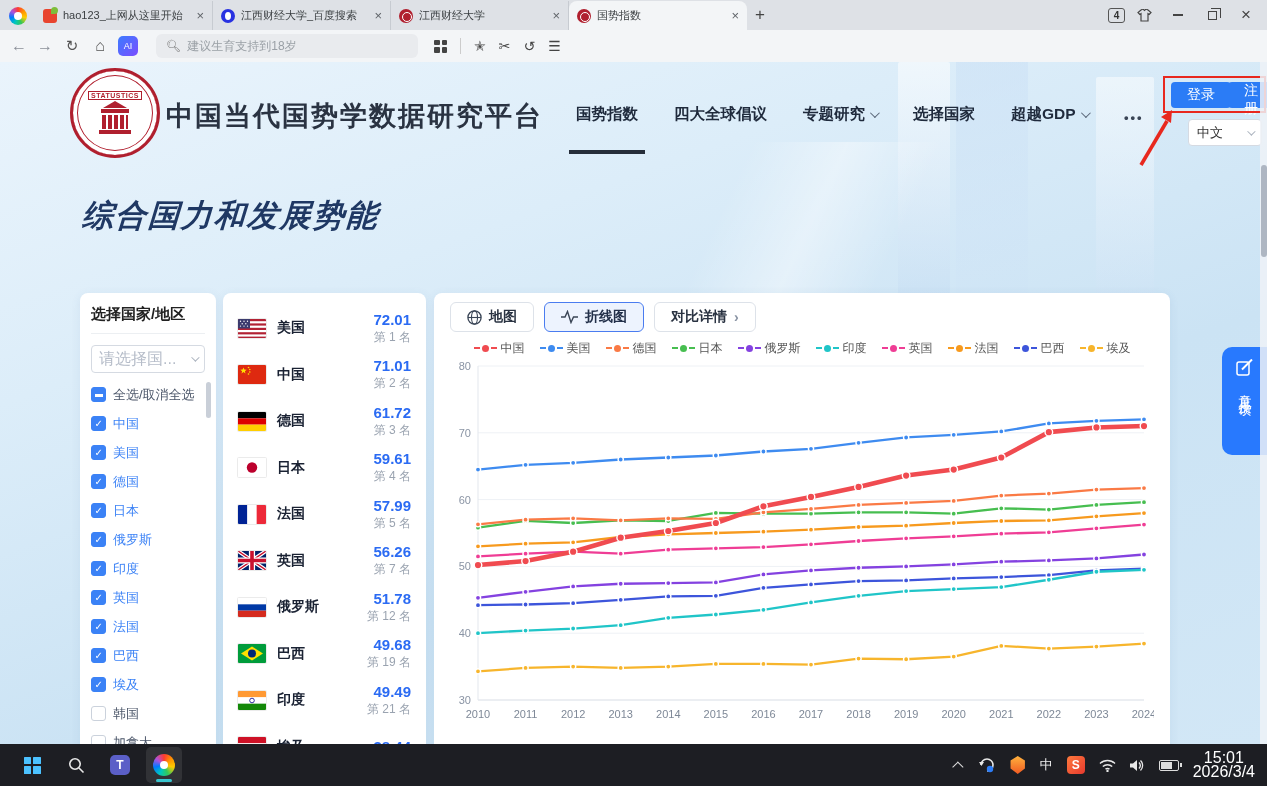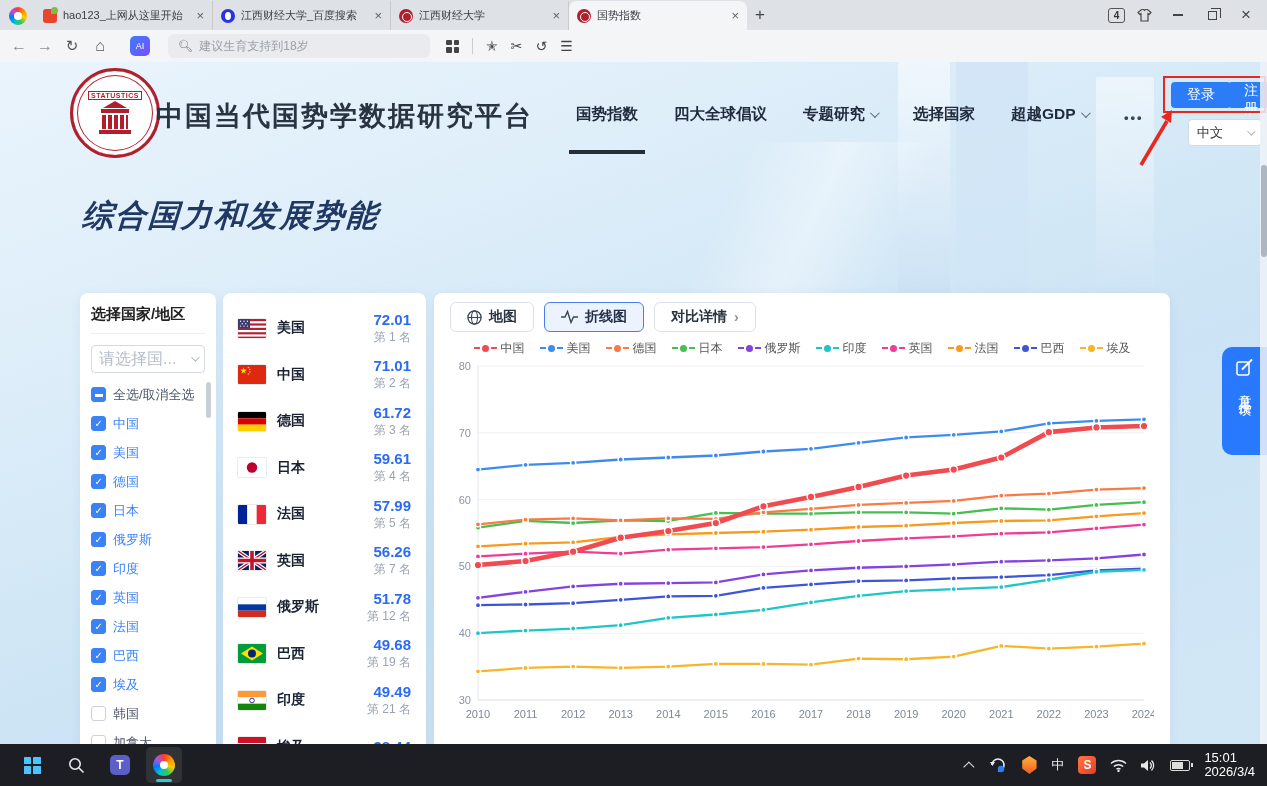--- a/index.html
+++ b/index.html
@@ -27,21 +27,21 @@
   .win-count { width:17px; height:15px; border:1.5px solid #555; border-radius:3px; font-size:10px; color:#333; display:flex; align-items:center; justify-content:center; font-weight:bold; }
   .win-btn { width:30px; height:26px; display:flex; align-items:center; justify-content:center; color:#444; font-size:13px; }
   .icon-minimize { width:10px; height:2px; background:#444; }
   .icon-restore { width:9px; height:9px; border:1.5px solid #444; position:relative; }
   .icon-restore::after { content:""; position:absolute; left:2px; top:-4px; width:9px; height:9px; border:1.5px solid #444; border-bottom:none; border-left:none; }
   .shirt-icon svg { display:block; }
 
   .toolbar { position:absolute; left:0; top:30px; width:100%; height:32px; background:#F3F5F7; display:flex; align-items:center; gap:4px; padding:0 8px; }
   .nav-arrow { font-size:16px; color:#8A8F98; width:22px; text-align:center; }
   .tool-ic { font-size:14px; color:#555; width:24px; text-align:center; }
-  .ai-badge { width:20px; height:20px; border-radius:5px; background:linear-gradient(135deg,#3C7CFF,#7B4DFF); color:#fff; font-size:9px; font-weight:normal; display:flex; align-items:center; justify-content:center; margin:0 4px 0 14px; }
+  .ai-badge { width:20px; height:20px; border-radius:5px; background:linear-gradient(135deg,#3C7CFF,#7B4DFF); color:#fff; font-size:9px; font-weight:normal; display:flex; align-items:center; justify-content:center; margin:0 4px 0 2px; }
   .addressbar { width:650px; height:24px; background:#fff; border-radius:6px; display:flex; align-items:center; padding:0 8px; gap:6px; }
   .shield { width:14px; height:14px; flex:none; }
   .url { font-size:12.5px; color:#3C4043; flex:1; white-space:nowrap; overflow:hidden; }
   .url .scheme { color:#1BA05B; }
   .addr-right { display:flex; gap:10px; color:#5F6368; font-size:13px; padding-right:2px; }
   .searchbox { width:262px; height:24px; background:#E9EBEE; border-radius:6px; display:flex; align-items:center; gap:6px; padding:0 10px; margin-left:10px; }
   .searchbox .mag { font-size:12px; color:#777; }
   .searchbox .ph { font-size:12px; color:#9AA0A6; white-space:nowrap; }
   .tb-right { display:flex; align-items:center; gap:13px; margin-left:12px; color:#444; }
   .grid-ic { width:13px; height:13px; display:grid; grid-template-columns:1fr 1fr; gap:2px; }
@@ -50,21 +50,21 @@
 
   
   .viewport { position:absolute; left:0; top:62px; width:1267px; height:682px; overflow:hidden;
     background:linear-gradient(160deg,#EAF4FC 0%,#DCEDF9 30%,#CBE3F4 62%,#D2E7F6 100%); }
   .building { position:absolute; border-radius:2px; }
   .streak { position:absolute; left:250px; top:80px; width:1000px; height:420px; background:linear-gradient(115deg,transparent 42%,rgba(255,255,255,0.4) 50%,transparent 58%); pointer-events:none; }
 
   
   .logo { position:absolute; left:70px; top:6px; width:90px; height:90px; border-radius:50%; background:#fff; border:3px solid #B01F2E; box-shadow:inset 0 0 0 4px #fff, inset 0 0 0 5px #B01F2E; display:flex; flex-direction:column; align-items:center; justify-content:center; }
   .logo-text { font-size:7px; color:#B01F2E; font-weight:bold; letter-spacing:0.5px; margin-bottom:1px; border:0.5px solid #B01F2E; padding:0 2px; }
-  .site-title { position:absolute; left:156px; top:36px; font-size:27px; font-weight:900; color:#2A3342; letter-spacing:2px; }
+  .site-title { position:absolute; left:166px; top:36px; font-size:27px; font-weight:900; color:#2A3342; letter-spacing:2px; }
   .main-nav { position:absolute; left:576px; top:42px; display:flex; gap:36px; }
   .nav-item { position:relative; font-size:15.5px; font-weight:600; color:#1F2A3C; display:flex; align-items:center; gap:5px; white-space:nowrap; }
   .nav-item .caret { width:7px; height:7px; border-right:1.5px solid #5A6678; border-bottom:1.5px solid #5A6678; transform:rotate(45deg) translateY(-2px); }
   .nav-item.active::after { content:""; position:absolute; left:-7px; right:-7px; top:46px; height:4px; background:#262E3A; }
   .nav-more { position:absolute; left:1124px; top:48px; font-size:13px; letter-spacing:2px; color:#3A4556; font-weight:bold; }
   .auth-btn { position:absolute; top:20px; height:26px; background:#2B7CF6; color:#fff; font-size:14px; border:none; border-radius:4px; padding:0 10px; }
   .login-btn { left:1171px; width:60px; }
   .register-btn { left:1228px; width:46px; }
   .anno-box { position:absolute; left:1163px; top:14px; width:103px; height:37px; border:2.5px solid #E8281E; }
   .anno-arrow { position:absolute; left:1136px; top:46px; }
@@ -135,21 +135,21 @@
   .task-browser .swirl::after { content:""; position:absolute; left:7px; top:7px; width:8px; height:8px; border-radius:50%; background:#fff; }
   .task-browser .underline { position:absolute; bottom:1px; left:10px; width:16px; height:3px; border-radius:2px; background:#39C5CF; }
   .teams-ic { width:20px; height:20px; border-radius:5px; background:#5B5FC7; color:#fff; font-size:12px; font-weight:bold; display:flex; align-items:center; justify-content:center; }
   .teams-ic::after { content:"T"; }
   .tb-tray { margin-left:auto; display:flex; align-items:center; gap:14px; padding-right:12px; color:#E8E8E8; }
   .tray-caret { width:8px; height:8px; border-left:1.5px solid #DDD; border-top:1.5px solid #DDD; transform:rotate(45deg) translateY(3px); }
   .ime { font-size:13px; color:#EEE; }
   .sogou-ic { width:18px; height:18px; border-radius:4px; background:linear-gradient(135deg,#FF7A3D,#E6392E); color:#fff; font-size:12px; font-weight:bold; display:flex; align-items:center; justify-content:center; }
   .sogou-ic::after { content:"S"; }
   .fire-ic { width:16px; height:18px; background:linear-gradient(180deg,#FFB23D,#F05A22); clip-path:polygon(50% 0,95% 25%,95% 70%,50% 100%,5% 70%,5% 25%); }
-  .clock { text-align:left; font-size:13px; color:#fff; line-height:14px; }
+  .clock { text-align:center; font-size:16px; color:#fff; line-height:14px; }
   .battery { width:20px; height:11px; border:1.5px solid #DDD; border-radius:2px; position:relative; }
   .battery::before { content:""; position:absolute; left:1px; top:1px; bottom:1px; width:11px; background:#DDD; }
   .battery::after { content:""; position:absolute; right:-4px; top:2.5px; width:2px; height:4px; background:#DDD; }
 </style>
 </head>
 <body>
 
 <div class="screen">
 
   <div class="tabbar">

